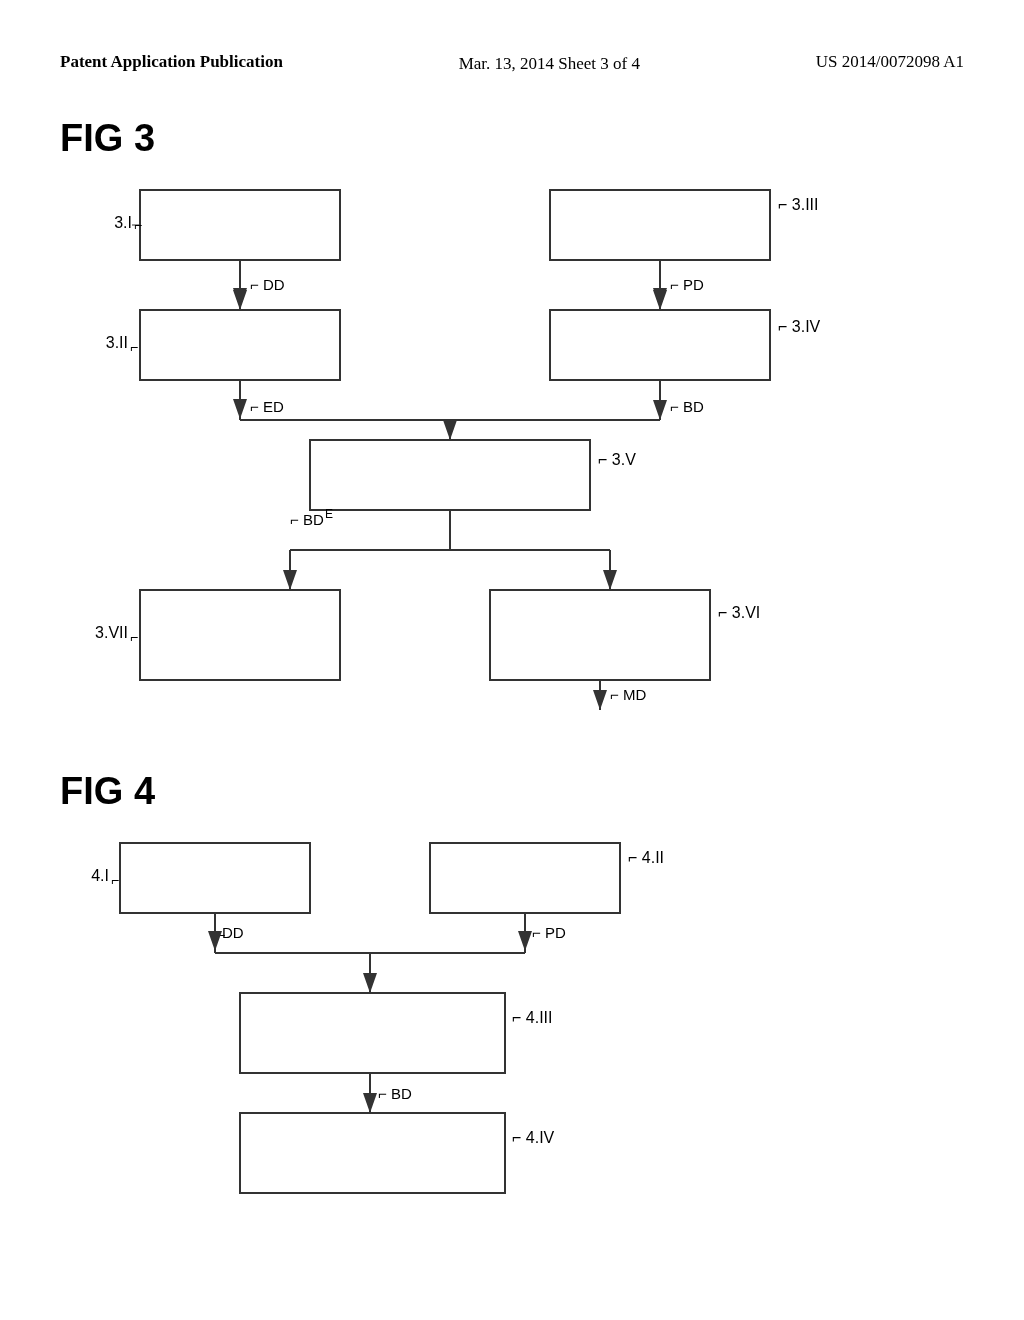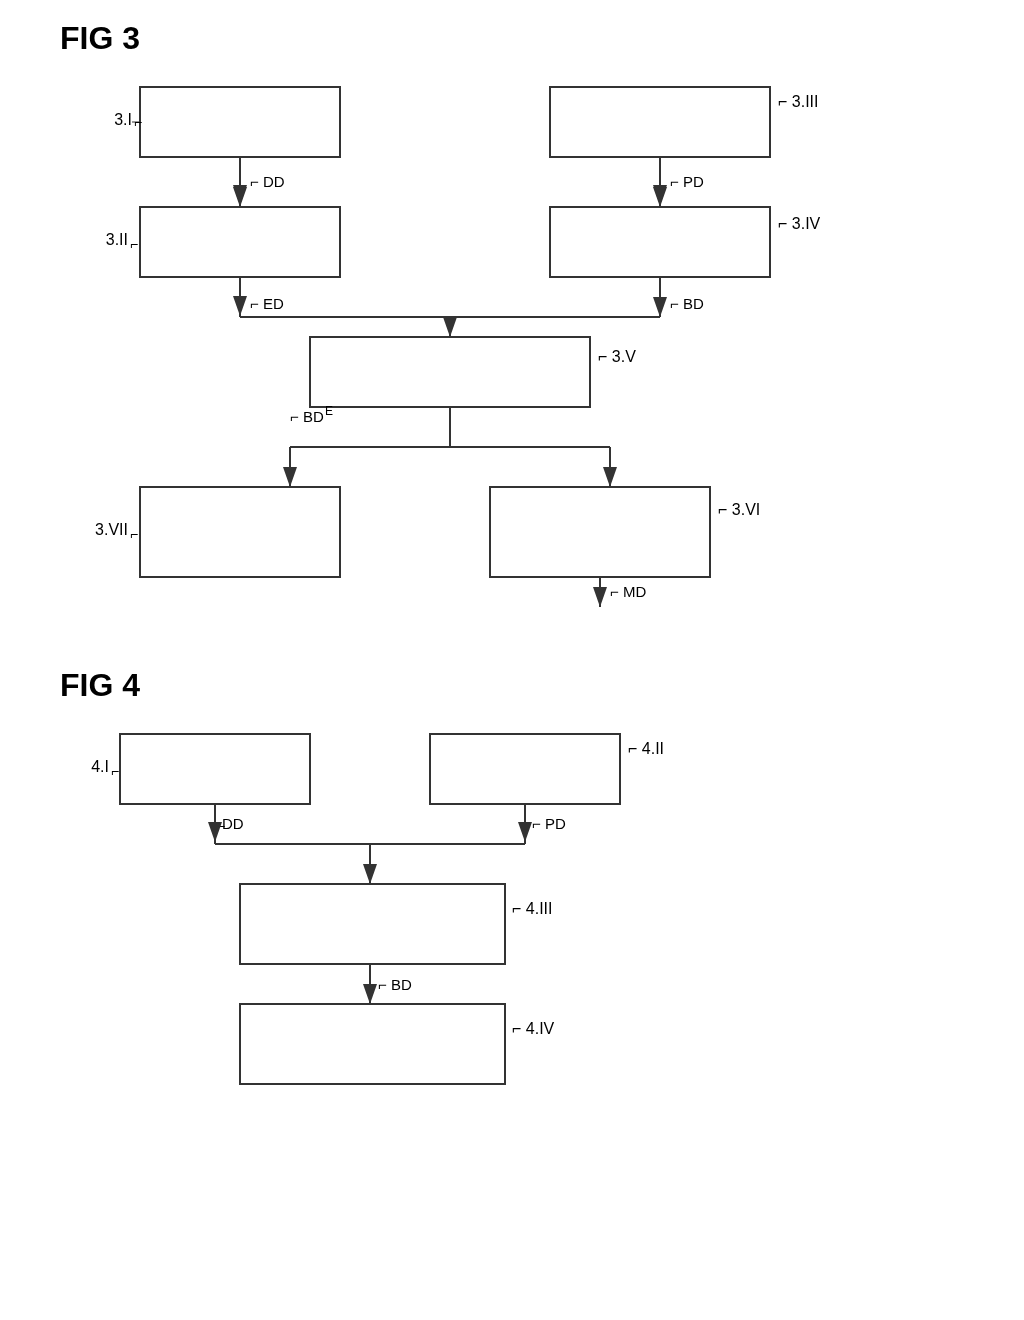--- a/index.html
+++ b/index.html
@@ -44,21 +44,21 @@
       line-height: 1.4;
     }
 
     
     .diagrams {
       padding: 20px 60px 20px 60px;
     }
 
     
     .fig-label {
-      font-size: 32px;
+      font-size: 38px;
       font-weight: bold;
       margin-bottom: 10px;
       font-family: Arial, sans-serif;
     }
 
     
     .figure-container {
       position: relative;
       width: 100%;
     }
@@ -66,20 +66,27 @@
     
     svg {
       display: block;
     }
 
   </style>
 </head>
 <body>
 <div class="page">
 
+  <div class="header">
+    <div class="header-left">Patent Application Publication</div>
+    <div class="header-center">
+      <span>Mar. 13, 2014  Sheet 3 of 4</span>
+    </div>
+    <div class="header-right">US 2014/0072098 A1</div>
+  </div>
 
   <div class="diagrams">
 
     <div class="fig-label">FIG 3</div>
 
     <div class="figure-container">
       <svg width="860" height="560">
 
         <rect x="80" y="20" width="200" height="70" fill="none" stroke="#333" stroke-width="2"></rect>
 

